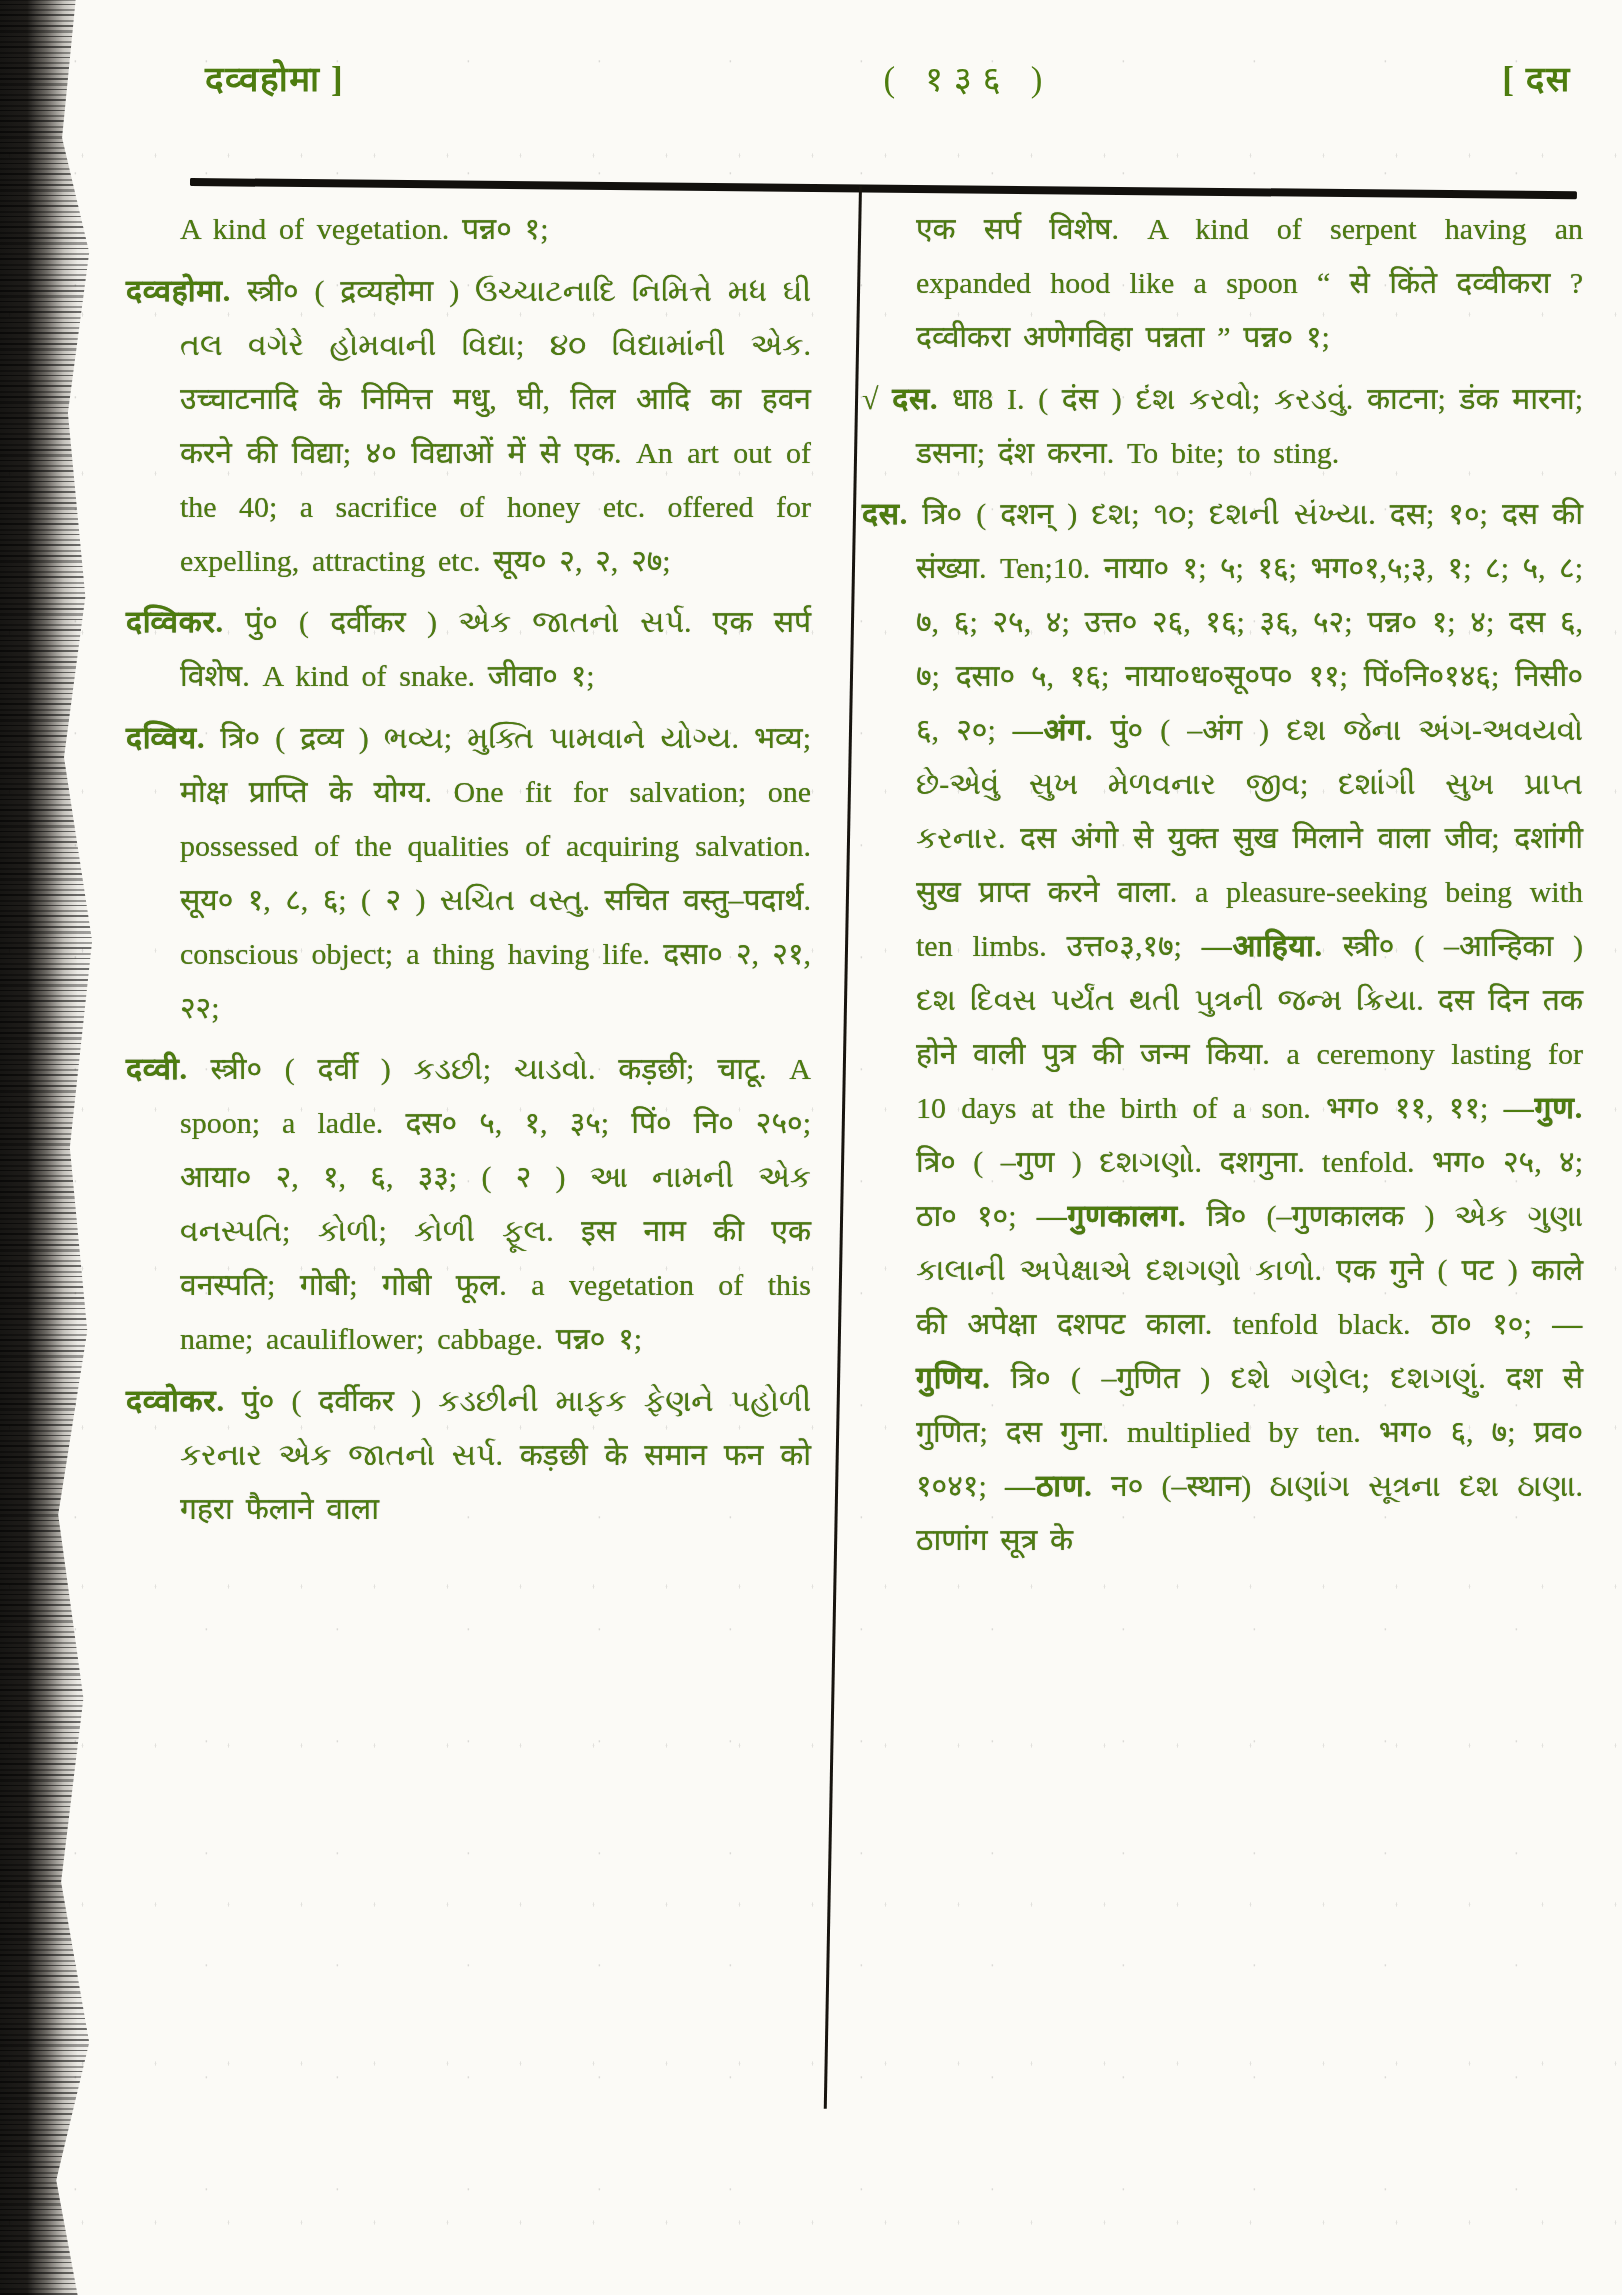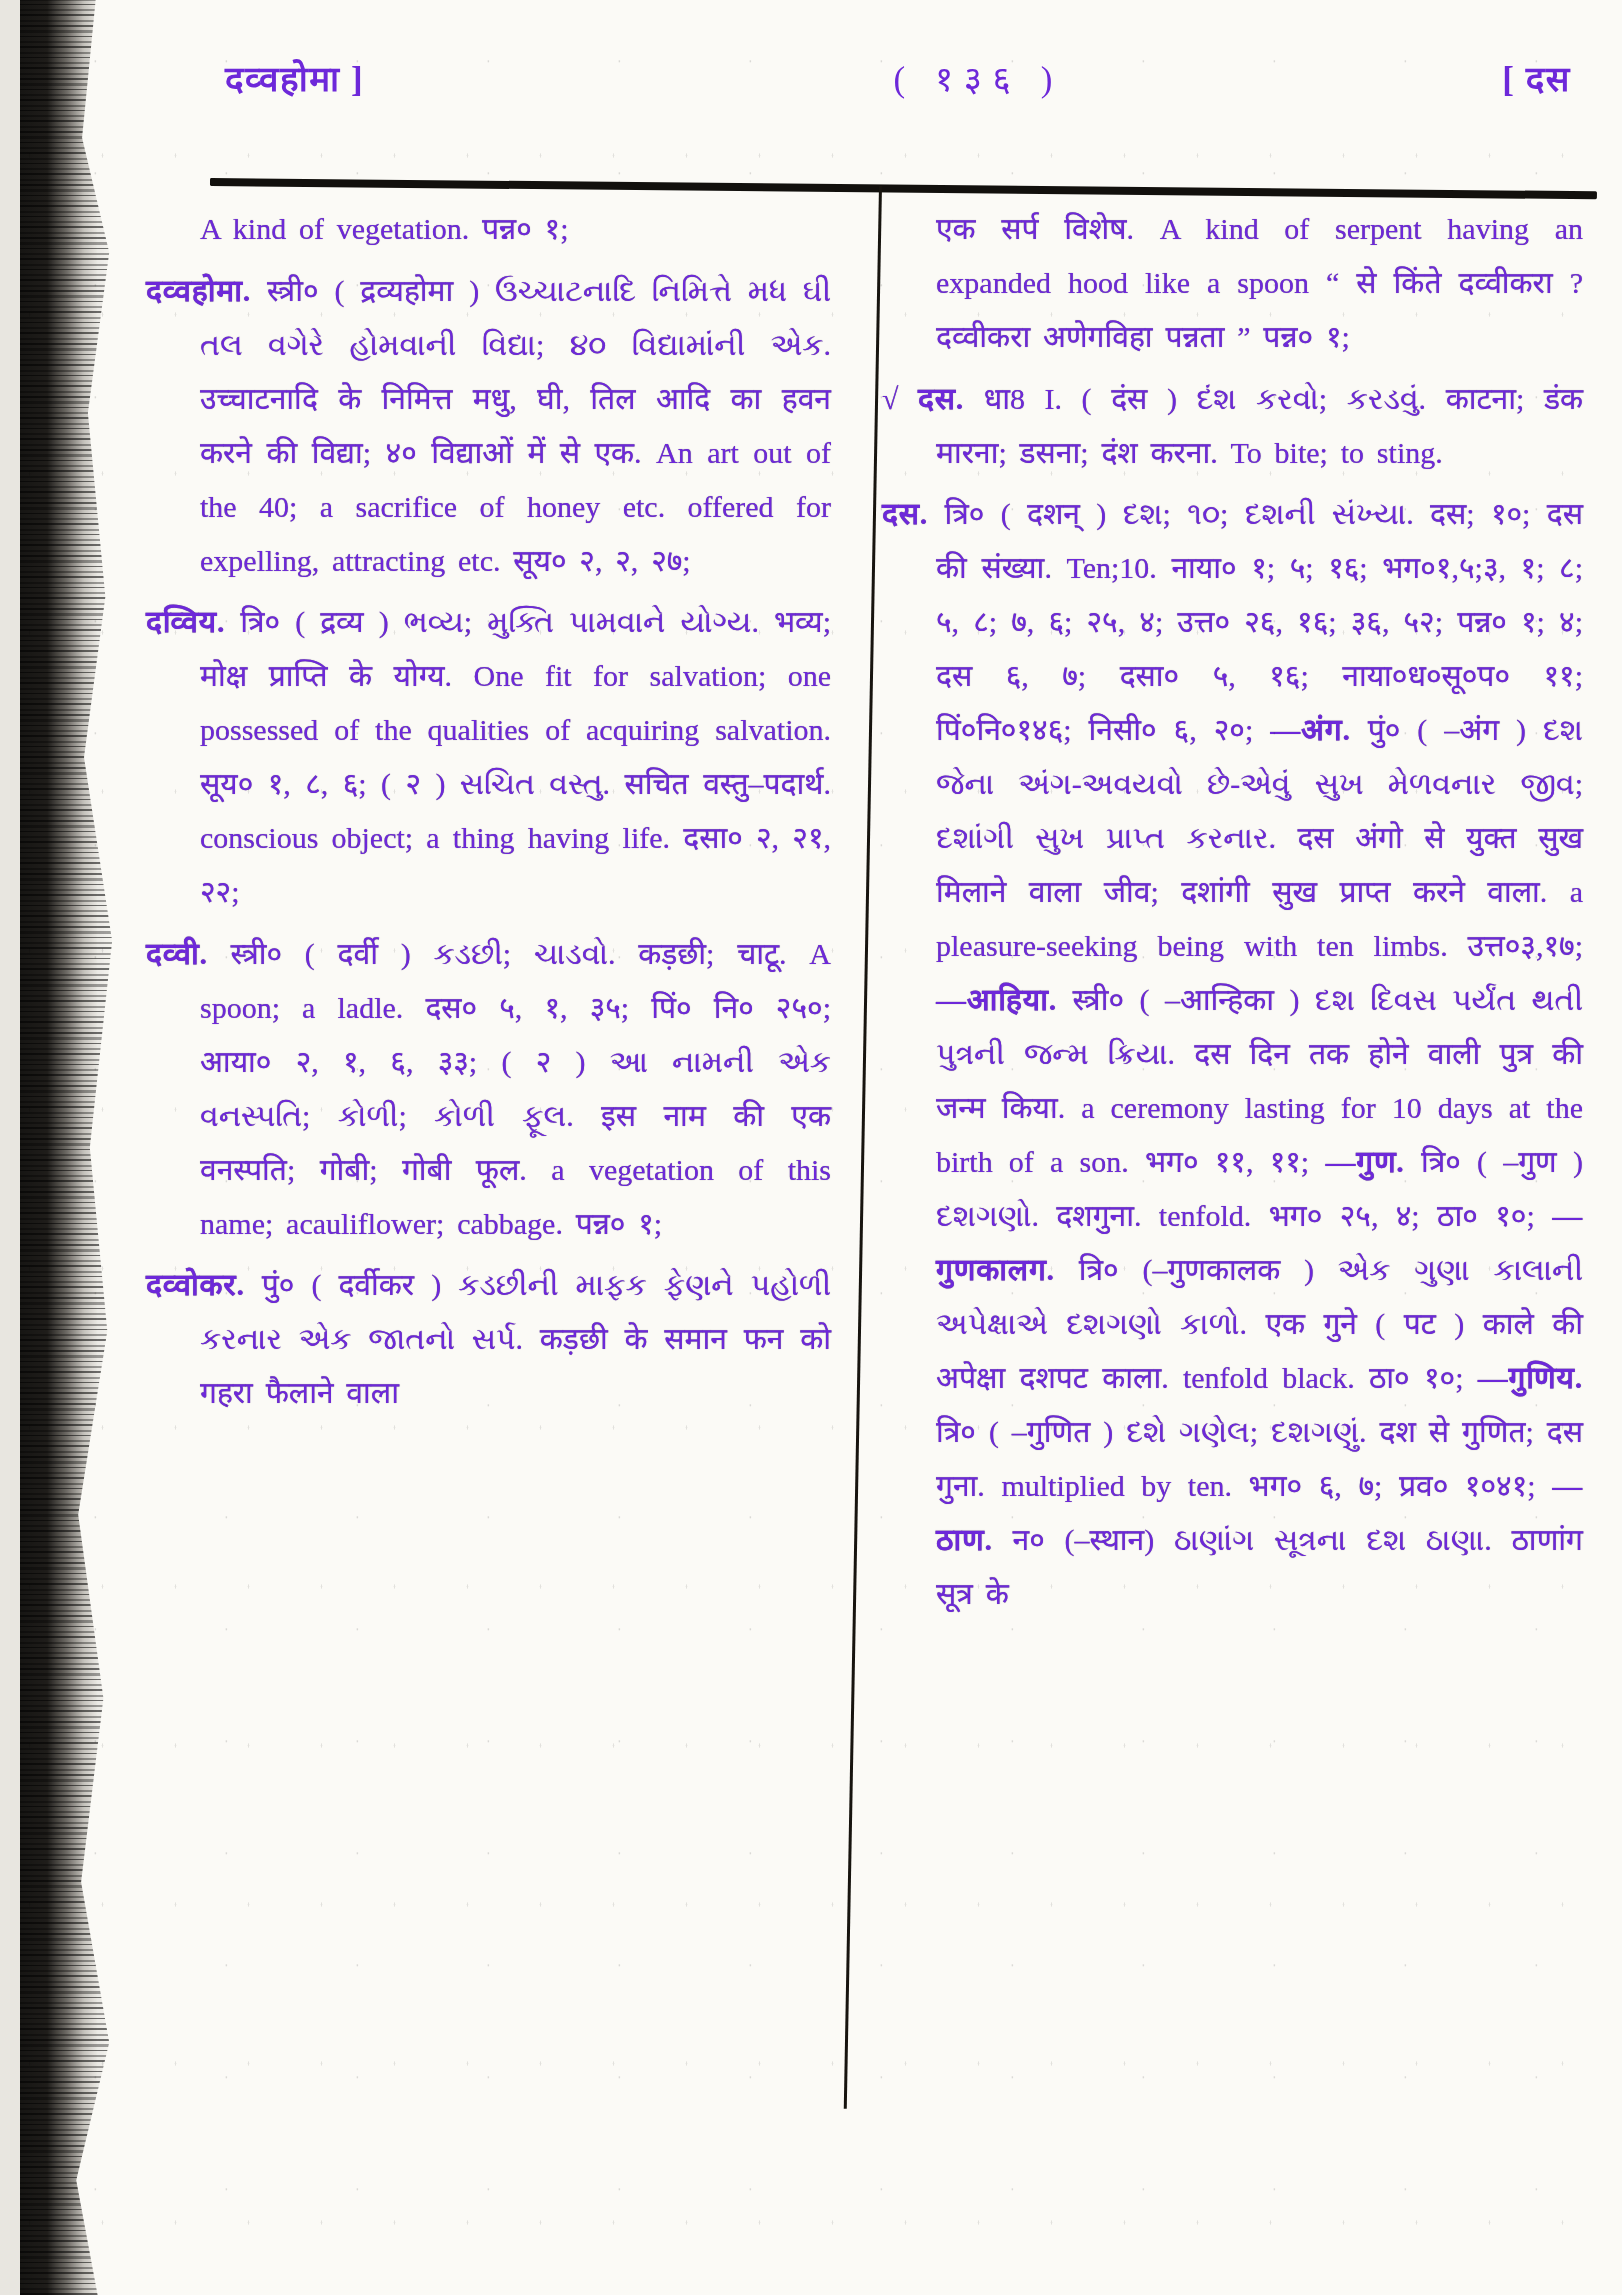--- a/index.html
+++ b/index.html
@@ -5,22 +5,21 @@
   html, body { margin: 0; padding: 0; }
   body {
     width: 1623px; height: 2295px;
     background: #e8e6e0;
     font-family: "Liberation Serif", "DejaVu Serif", serif;
     overflow: hidden;
   }
   .sheet {
     position: absolute; inset: 0;
     background: #fbfaf6;
-    color: #6d28d9;
-    margin-left: 20px;
+    color: #4d7c0f;
   }
   
   .sheet::after {
     content: ""; position: absolute; inset: 0; pointer-events: none;
     background-image:
       radial-gradient(rgba(0,0,0,0.35) 0.8px, transparent 1.2px),
       radial-gradient(rgba(0,0,0,0.22) 0.8px, transparent 1.1px);
     background-size: 131px 112px, 73px 159px;
     background-position: 9.8px 5.3px, 46px 76px;
     opacity: .45;
@@ -79,20 +78,21 @@
     <span class="hw">[ दस</span>
   </div>
 
   <div class="rule"></div>
   <div class="divider"></div>
 
   <div class="columns">
     <div class="col left" id="left-col">
         <p class="entry cont"><span class="tx">A kind of vegetation. पन्न० १;</span></p>
         <p class="entry"><span class="hw">दव्वहोमा.</span><span class="tx"> स्त्री० ( द्रव्यहोमा ) ઉચ્ચાટનાદિ નિમિત્તે મધ ઘી તલ વગેરે હોમવાની વિદ્યા; ૪૦ વિદ્યામાંની એક. उच्चाटनादि के निमित्त मधु, घी, तिल आदि का हवन करने की विद्या; ४० विद्याओं में से एक. An art out of the 40; a sacrifice of honey etc. offered for expelling, attracting etc. सूय० २, २, २७;</span></p>
+        <p class="entry"><span class="hw">दव्विकर.</span><span class="tx"> पुं० ( दर्वीकर ) એક જાતનો સર્પ. एक सर्प विशेष. A kind of snake. जीवा० १;</span></p>
         <p class="entry"><span class="hw">दव्विय.</span><span class="tx"> त्रि० ( द्रव्य ) ભવ્ય; મુક્તિ પામવાને યોગ્ય. भव्य; मोक्ष प्राप्ति के योग्य. One fit for salvation; one possessed of the qualities of acquiring salvation. सूय० १, ८, ६; ( २ ) સચિત વસ્તુ. सचित वस्तु–पदार्थ. conscious object; a thing having life. दसा० २, २१, २२;</span></p>
         <p class="entry"><span class="hw">दव्वी.</span><span class="tx"> स्त्री० ( दर्वी ) કડછી; ચાડવો. कड़छी; चाटू. A spoon; a ladle. दस० ५, १, ३५; पिं० नि० २५०; आया० २, १, ६, ३३; ( २ ) આ નામની એક વનસ્પતિ; કોળી; કોળી ફૂલ. इस नाम की एक वनस्पति; गोबी; गोबी फूल. a vegetation of this name; acauliflower; cabbage. पन्न० १;</span></p>
         <p class="entry"><span class="hw">दव्वोकर.</span><span class="tx"> पुं० ( दर्वीकर ) કડછીની માફક ફેણને પહોળી કરનાર એક જાતનો સર્પ. कड़छी के समान फन को गहरा फैलाने वाला</span></p>
       </div>
     <div class="col right" id="right-col">
         <p class="entry cont"><span class="tx">एक सर्प विशेष. A kind of serpent having an expanded hood like a spoon “ से किंते दव्वीकरा ? दव्वीकरा अणेगविहा पन्नता ” पन्न० १;</span></p>
         <p class="entry"><span class="tx">√ </span><span class="hw">दस.</span><span class="tx"> धा8 I. ( दंस ) દંશ કરવો; કરડવું. काटना; डंक मारना; डसना; दंश करना. To bite; to sting.</span></p>
         <p class="entry"><span class="hw">दस.</span><span class="tx"> त्रि० ( दशन् ) દશ; ૧૦; દશની સંખ્યા. दस; १०; दस की संख्या. Ten;10. नाया० १; ५; १६; भग०१,५;३, १; ८; ५, ८; ७, ६; २५, ४; उत्त० २६, १६; ३६, ५२; पन्न० १; ४; दस ६, ७; दसा० ५, १६; नाया०ध०सू०प० ११; पिं०नि०१४६; निसी० ६, २०; </span><span class="hw">—अंग.</span><span class="tx"> पुं० ( –अंग ) દશ જેના અંગ-અવયવો છે-એવું સુખ મેળવનાર જીવ; દશાંગી સુખ પ્રાપ્ત કરનાર. दस अंगो से युक्त सुख मिलाने वाला जीव; दशांगी सुख प्राप्त करने वाला. a pleasure-seeking being with ten limbs. उत्त०३,१७; </span><span class="hw">—आहिया.</span><span class="tx"> स्त्री० ( –आन्हिका ) દશ દિવસ પર્યંત થતી પુત્રની જન્મ ક્રિયા. दस दिन तक होने वाली पुत्र की जन्म किया. a ceremony lasting for 10 days at the birth of a son. भग० ११, ११; </span><span class="hw">—गुण.</span><span class="tx"> त्रि० ( –गुण ) દશગણો. दशगुना. tenfold. भग० २५, ४; ठा० १०; </span><span class="hw">—गुणकालग.</span><span class="tx"> त्रि० (–गुणकालक ) એક ગુણા કાલાની અપેક્ષાએ દશગણો કાળો. एक गुने ( पट ) काले की अपेक्षा दशपट काला. tenfold black. ठा० १०; </span><span class="hw">—गुणिय.</span><span class="tx"> त्रि० ( –गुणित ) દશે ગણેલ; દશગણું. दश से गुणित; दस गुना. multiplied by ten. भग० ६, ७; प्रव० १०४१; </span><span class="hw">—ठाण.</span><span class="tx"> न० (–स्थान) ઠાણાંગ સૂત્રના દશ ઠાણા. ठाणांग सूत्र के</span></p>
       </div>
   </div>

